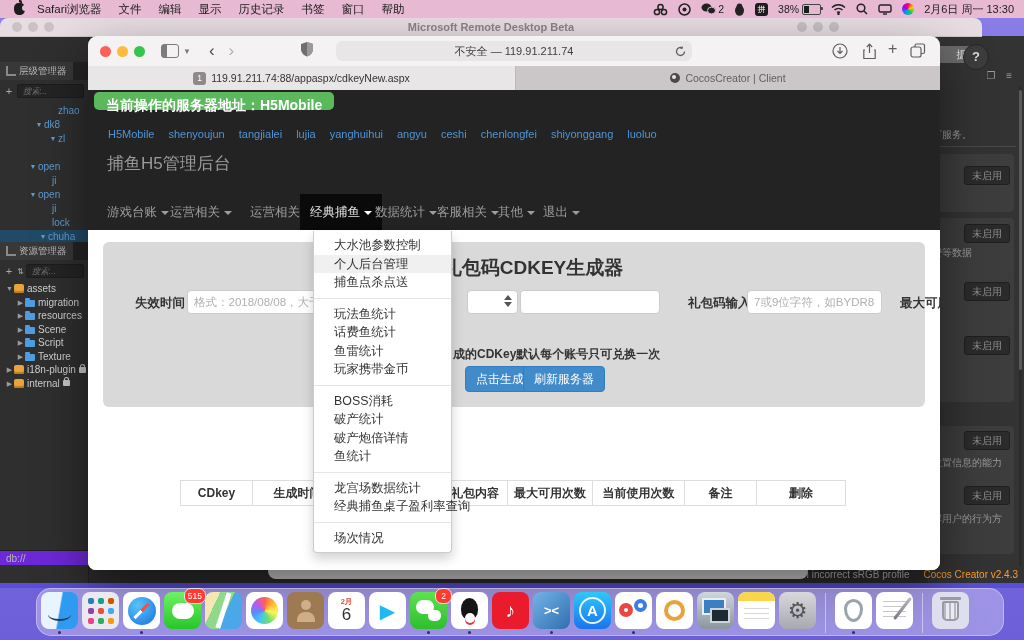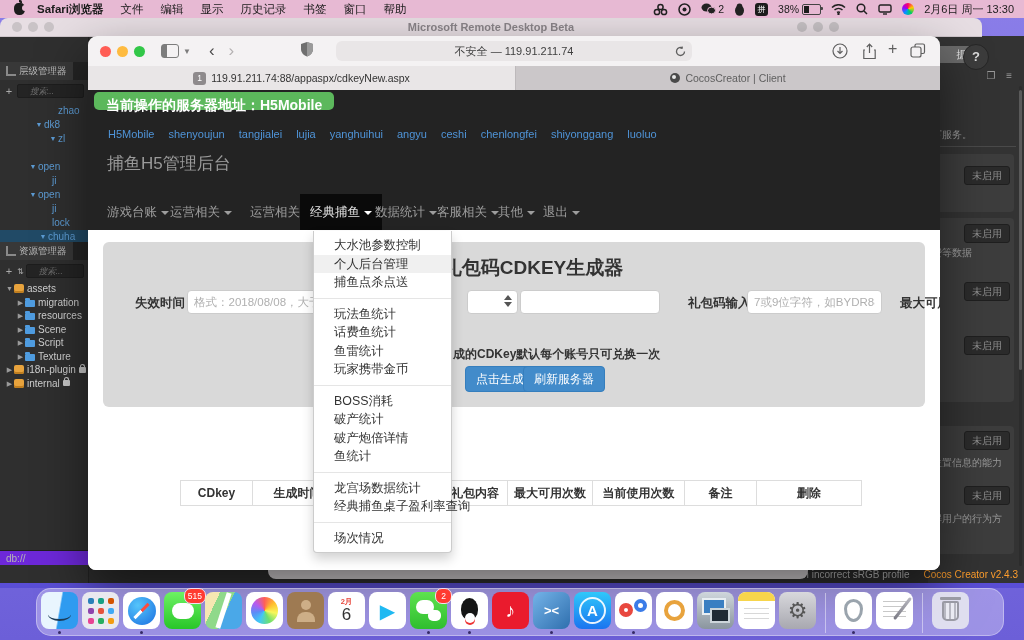--- a/index.html
+++ b/index.html
@@ -10,21 +10,21 @@
   .wall-line{position:absolute;left:0;top:583px;width:1024px;height:5px;background:#5a4ed6;z-index:1}
   
   .cocos{position:absolute;left:0;top:36px;width:1024px;height:547px;background:#2c2c2c;z-index:2}
   .cc-left{position:absolute;left:0;top:0;width:88px;height:547px;background:#2f2f2f;overflow:hidden;border-right:1px solid #222}
   .cc-tabbar{position:absolute;left:0;width:88px;height:18px;background:#242424;display:flex;align-items:center}
   .cc-tab{height:18px;display:flex;align-items:center;background:#383838;padding:0 6px;color:#bdbdbd;font-size:9.5px;white-space:nowrap;gap:3px}
   .cc-tico{width:8px;height:8px;border-left:2px solid #8a8a8a;border-bottom:2px solid #8a8a8a;display:inline-block}
   .cc-tools{position:absolute;left:0;width:88px;height:18px;display:flex;align-items:center;gap:3px;padding-left:4px;box-sizing:border-box}
   .cc-plus{color:#aaa;font-size:11px;width:10px;text-align:center}
   .cc-sort{color:#aaa;font-size:8px;letter-spacing:-1px}
-  .cc-search{flex:1;height:12px;background:#242424;border:1px solid #1d1d1d;border-radius:2px;color:#6f6f6f;font-style:italic;font-size:8.5px;line-height:12px;padding-left:12px;margin-right:4px;white-space:nowrap;overflow:hidden}
+  .cc-search{flex:1;height:12px;background:#242424;border:1px solid #1d1d1d;border-radius:2px;color:#6f6f6f;font-style:italic;font-size:8.5px;line-height:12px;padding-left:5px;margin-right:4px;white-space:nowrap;overflow:hidden}
   .cc-tree{position:absolute;left:0;width:88px}
   .h-row{height:14px;line-height:14px;font-size:10px;color:#5c9bd3;white-space:nowrap;display:flex}
   .h-row .caret{width:10px;display:inline-block;color:#5c9bd3;font-size:7px;text-align:center;line-height:14px}
   .h-row.sel{background:#214a66}
   .h-a{padding-left:48px}.h-b{padding-left:34px}.h-c{padding-left:48px}.h-d{padding-left:28px}
   .h-e{padding-left:42px}.h-f{padding-left:38px}
   .a-row{height:13.5px;line-height:13.5px;font-size:10px;color:#cfcfcf;white-space:nowrap;display:flex;align-items:center;padding-left:5px}
   .a-row.a-i2{padding-left:16px}
   .a-row .caret{width:9px;color:#9a9a9a;font-size:7px;text-align:center}
   .aicon{width:10px;height:9px;margin-right:3px;display:inline-block;position:relative}
@@ -54,21 +54,21 @@
   .rd-title{position:absolute;left:0;width:982px;top:0;height:18px;text-align:center;font-size:11px;font-weight:bold;color:#8a8489;line-height:18px}
   .tl{position:absolute;top:4px;width:10px;height:10px;border-radius:50%}
   .rd-bottom{position:absolute;left:268px;top:556px;width:540px;height:22px;background:#d3cfd1;border-radius:0 0 8px 8px;z-index:3;border-top:1px solid #c2bec0}
   .rd-status{position:absolute;left:102px;top:4px;font-size:10px;color:#6e6a6c}
   
   .menubar{position:absolute;left:0;top:0;width:1024px;height:18px;background:#e7b9d3;z-index:10;display:flex;align-items:center;font-size:11.5px;color:#1c1c1c}
   .mb-apple{width:11px;height:12px;background:#1c1c1c;border-radius:40% 40% 46% 46%;margin:0 12px 0 14px;position:relative}
   .mb-apple::before{content:"";position:absolute;right:-3px;top:2px;width:6px;height:6px;background:#e7b9d3;border-radius:50%}
   .mb-apple::after{content:"";position:absolute;top:-3px;left:5px;width:3px;height:3px;background:#1c1c1c;border-radius:0 60% 0 60%}
   .mb-it{margin-right:17px;white-space:nowrap}
-  .mb-bold{font-weight:bold}
+  .mb-bold{font-weight:normal}
   .mb-right{margin-left:auto;display:flex;align-items:center;gap:10px;padding-right:10px}
   .mb-right svg{display:block}
   .mb-txt{font-size:10.5px}
   .mb-pin{width:13px;height:13px;background:#1c1c1c;border-radius:3px;color:#fff;font-size:8px;text-align:center;line-height:13px}
   .mb-batt{display:flex;align-items:center;gap:3px}
   .mb-batt .shell{width:17px;height:9px;border:1px solid #444;border-radius:2px;position:relative}
   .mb-batt .shell::before{content:"";position:absolute;left:1px;top:1px;bottom:1px;width:5px;background:#1c1c1c}
   .mb-batt .shell::after{content:"";position:absolute;right:-3px;top:2px;width:2px;height:3px;background:#444;border-radius:0 1px 1px 0}
   .mb-siri{width:12px;height:12px;border-radius:50%;background:conic-gradient(#f06,#fc0,#0c6,#09f,#90f,#f06)}
   .mb-date{font-size:11px;white-space:nowrap}
@@ -121,21 +121,21 @@
   .frm .sel .ud i.d{border-top:5px solid #555}
   .pg-note{position:absolute;left:350px;top:104px;font-size:12px;font-weight:bold;color:#333;white-space:nowrap}
   .pg-btn{position:absolute;top:124px;height:26px;background:#428bca;border:1px solid #357ebd;border-radius:4px;color:#fff;font-size:12px;line-height:24px;padding:0 10px;box-sizing:border-box;white-space:nowrap}
   .pg-btn.b1{left:362px}.pg-btn.b2{left:420px}
   .hist-title{position:absolute;left:0;top:340px;width:852px;text-align:center;font-size:21px;font-weight:bold;color:#333}
   .htable{position:absolute;left:92px;top:390px;display:flex}
   .htable span{height:26px;border:1px solid #ddd;margin-left:-1px;display:flex;align-items:center;justify-content:center;font-size:12px;font-weight:bold;color:#333;box-sizing:border-box}
   .htable span:nth-child(1){width:73px;margin-left:0}.htable span:nth-child(2){width:91px}
   .htable span:nth-child(3){width:101px}.htable span:nth-child(4){width:66px}
   .htable span:nth-child(5){width:86px}.htable span:nth-child(6){width:93px}
-  .htable span:nth-child(7){width:73px}.htable span:nth-child(8){width:106px}
+  .htable span:nth-child(7){width:73px}.htable span:nth-child(8){width:90px}
   .ddmenu{position:absolute;left:225px;top:141px;width:139px;background:#fff;border:1px solid #ccc;border-top:none;border-radius:0 0 4px 4px;box-shadow:0 6px 12px rgba(0,0,0,.18);padding:5px 0;box-sizing:border-box}
   .dd-it{height:18.5px;line-height:18.5px;font-size:12.4px;color:#333;padding-left:20px;white-space:nowrap}
   .dd-it.hl{background:#f0f0f0}
   .dd-it.divider{height:1px;background:#e5e5e5;margin:6px 0;padding:0;line-height:0}
   
   .dock{position:absolute;left:36px;top:588px;width:968px;height:48px;background:rgba(225,216,248,.42);border:1px solid rgba(255,255,255,.35);border-radius:15px;z-index:10;display:flex;align-items:flex-start;padding:3px 4px 0;box-sizing:border-box;gap:4px}
   .dkit{display:flex;flex-direction:column;align-items:center;width:37px}
   .dkit.divider{width:1px;background:rgba(255,255,255,.45);height:40px;margin:1px 5px 0}
   .di{width:37px;height:37px;border-radius:8px;position:relative;display:flex;flex-direction:column;align-items:center;justify-content:center;color:#fff;font-size:16px}
   .dk-dot{width:3px;height:3px;border-radius:50%;background:rgba(35,25,80,.85);margin-top:2px;opacity:0}

